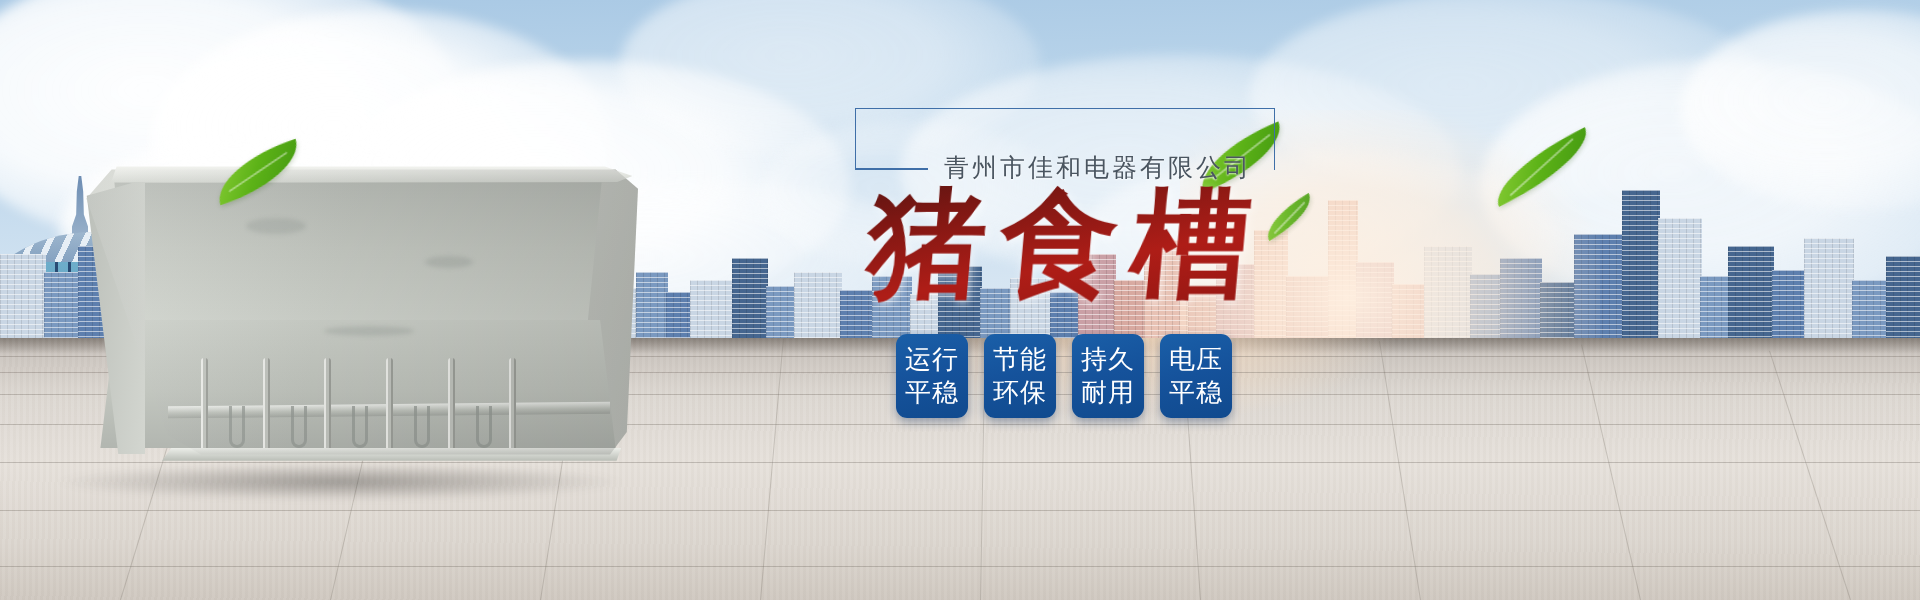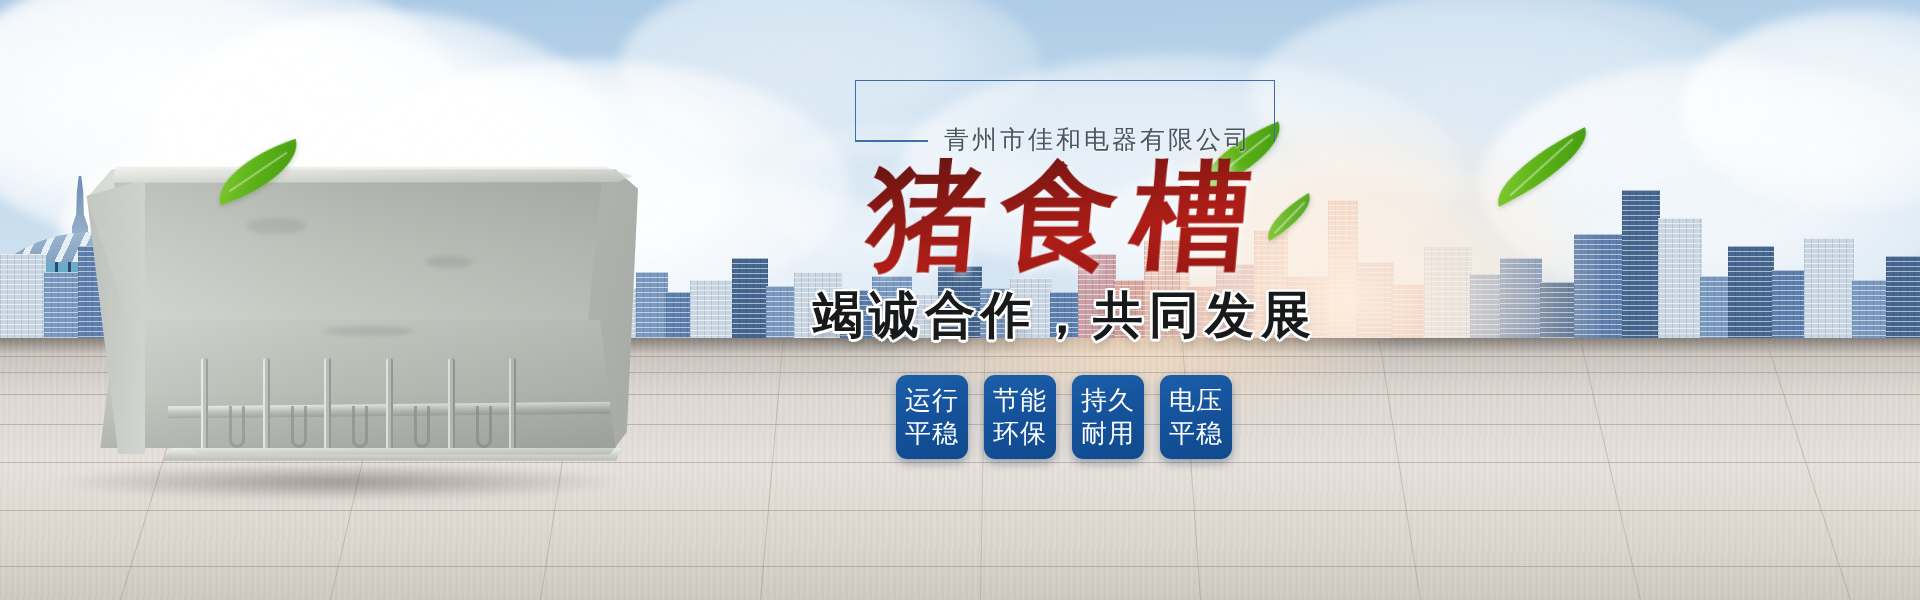--- a/index.html
+++ b/index.html
@@ -187,21 +187,21 @@
     border-radius:100% 0 100% 0;
     filter:blur(.6px);
     box-shadow:0 2px 5px rgba(40,80,20,.22);
   }
   .leaf:after {
     content:""; position:absolute; left:12%; top:48%; width:76%; height:2px;
     background:rgba(255,255,255,.42); transform:rotate(-16deg); border-radius:2px;
   }
 
   
-  .copy { position:absolute; left:700px; top:80px; width:720px; }
+  .copy { position:absolute; left:700px; top:108px; width:720px; }
 
   .namebox {
     position:relative;
     width:420px; height:62px;
     margin-left:155px;
     border:1.6px solid #3f6fa8;
     border-bottom:none;
   }
   .namebox:after {
     content:""; position:absolute; left:0; bottom:0; width:72px; height:1.6px;
@@ -398,21 +398,20 @@
   <div class="leaf" style="left:1486px;top:150px; width:112px; height:34px; transform:rotate(-26deg);"></div>
 
   <div class="copy">
 
     <div class="namebox">
       <div class="cname">青州市佳和电器有限公司</div>
     </div>
 
     <div class="maintitle">猪食槽</div>
 
-    <div class="subtitle">竭诚合作，共同发展</div>
 
     <div class="badges">
       <div class="badge">
         <span>运行</span>
         <span>平稳</span>
       </div>
       <div class="badge">
         <span>节能</span>
         <span>环保</span>
       </div>

